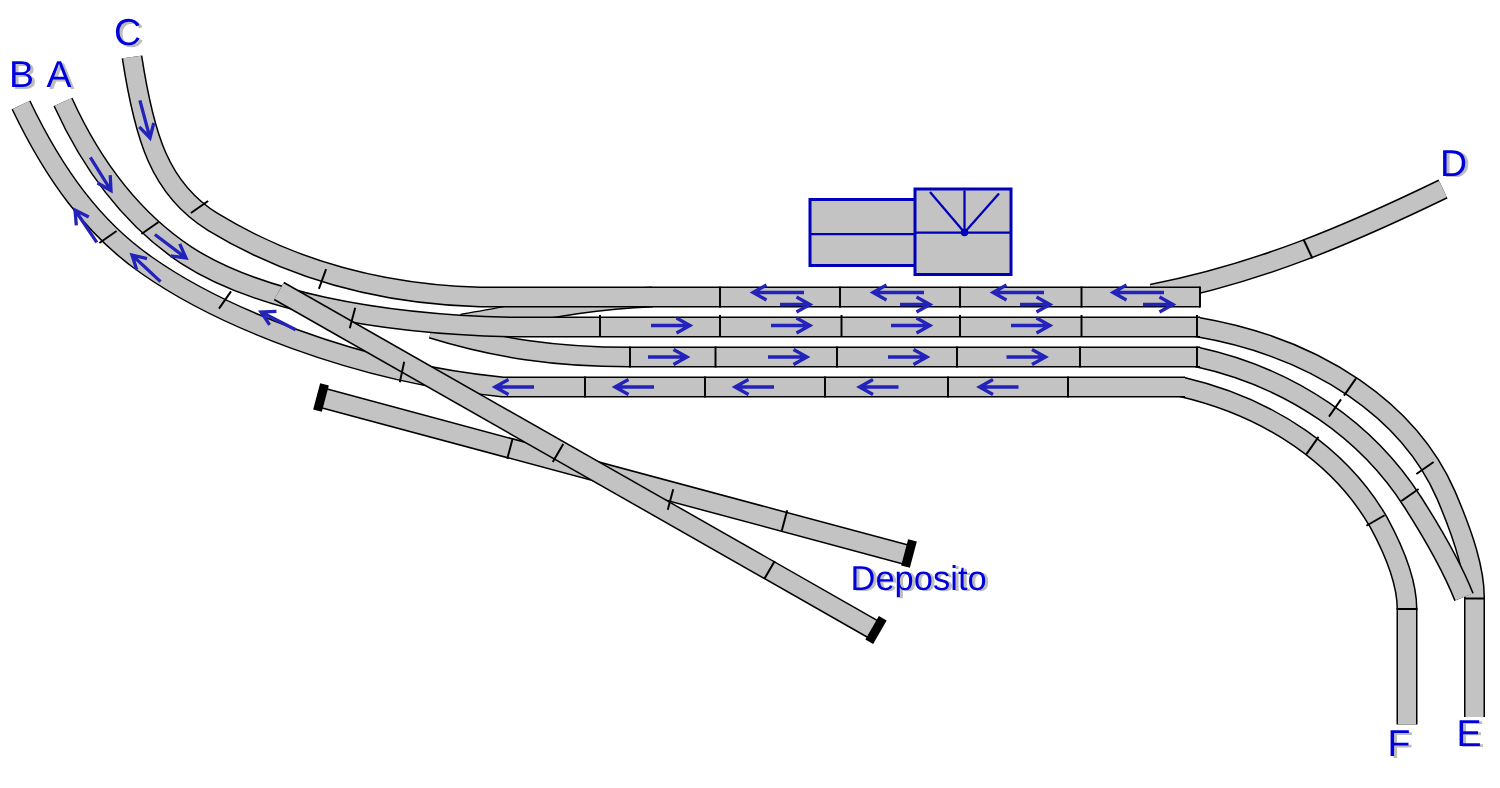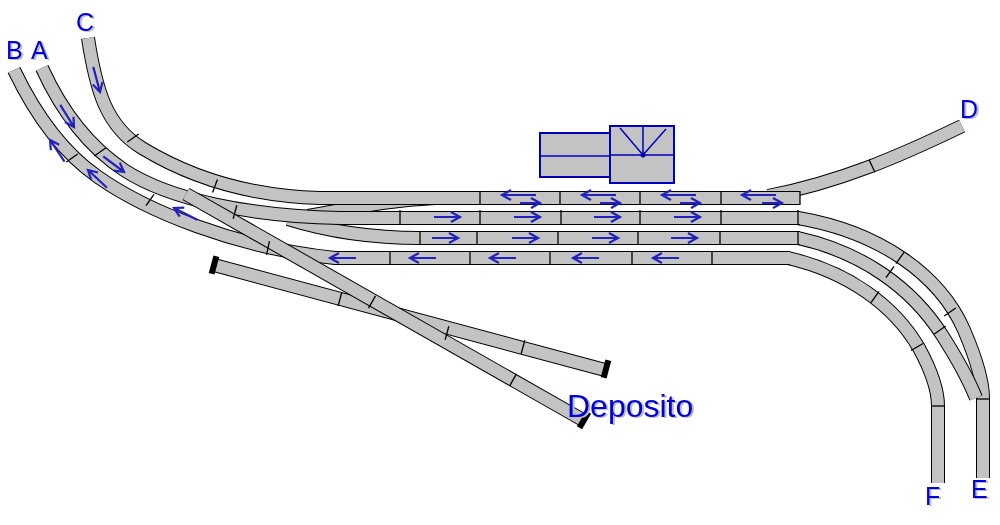--- a/index.html
+++ b/index.html
@@ -1,21 +1,21 @@
 <!DOCTYPE html>
 <html><head>
 <meta charset="utf-8">
 <style>
   html,body{margin:0;padding:0;background:#ffffff;}
   .stage{position:relative;width:1000px;height:525px;background:#ffffff;overflow:hidden;
          font-family:"Liberation Sans", sans-serif;}
   .stage svg{position:absolute;left:0;top:0;}
   .track-label{position:absolute;font-size:25px;line-height:1;color:#0000dd;
                text-shadow:2px 1px 0 #bdbdbd;white-space:nowrap;}
-  .track-label.small{font-size:32px;margin-top:16px;}
+  .track-label.small{font-size:23px;}
 </style>
 </head>
 <body>
 
 <div class="stage">
   <svg id="layout-svg" width="1000" height="525" viewBox="0 0 1000 525">
       <path d="M 768,196 C 840,182 900,156 962,126" fill="none" stroke="#000000" stroke-width="14"></path>
       <path d="M 768,196 C 840,182 900,156 962,126" fill="none" stroke="#c3c3c3" stroke-width="12"></path>
       <path d="M 798,218 C 880,232 940,275 964,330 C 976,358 983,380 983,398 L 983,478" fill="none" stroke="#000000" stroke-width="14"></path>
       <path d="M 798,218 C 880,232 940,275 964,330 C 976,358 983,380 983,398 L 983,478" fill="none" stroke="#c3c3c3" stroke-width="12"></path>

